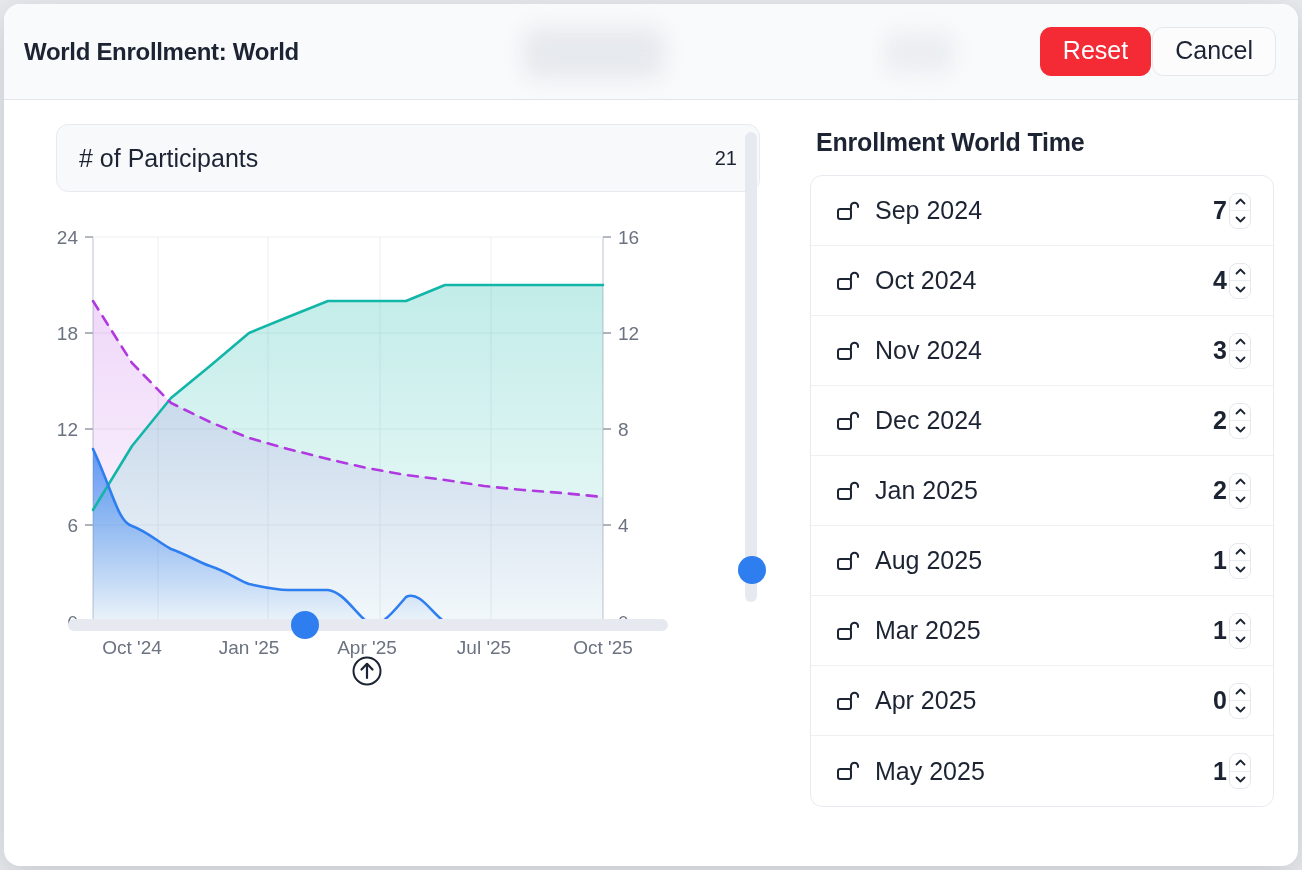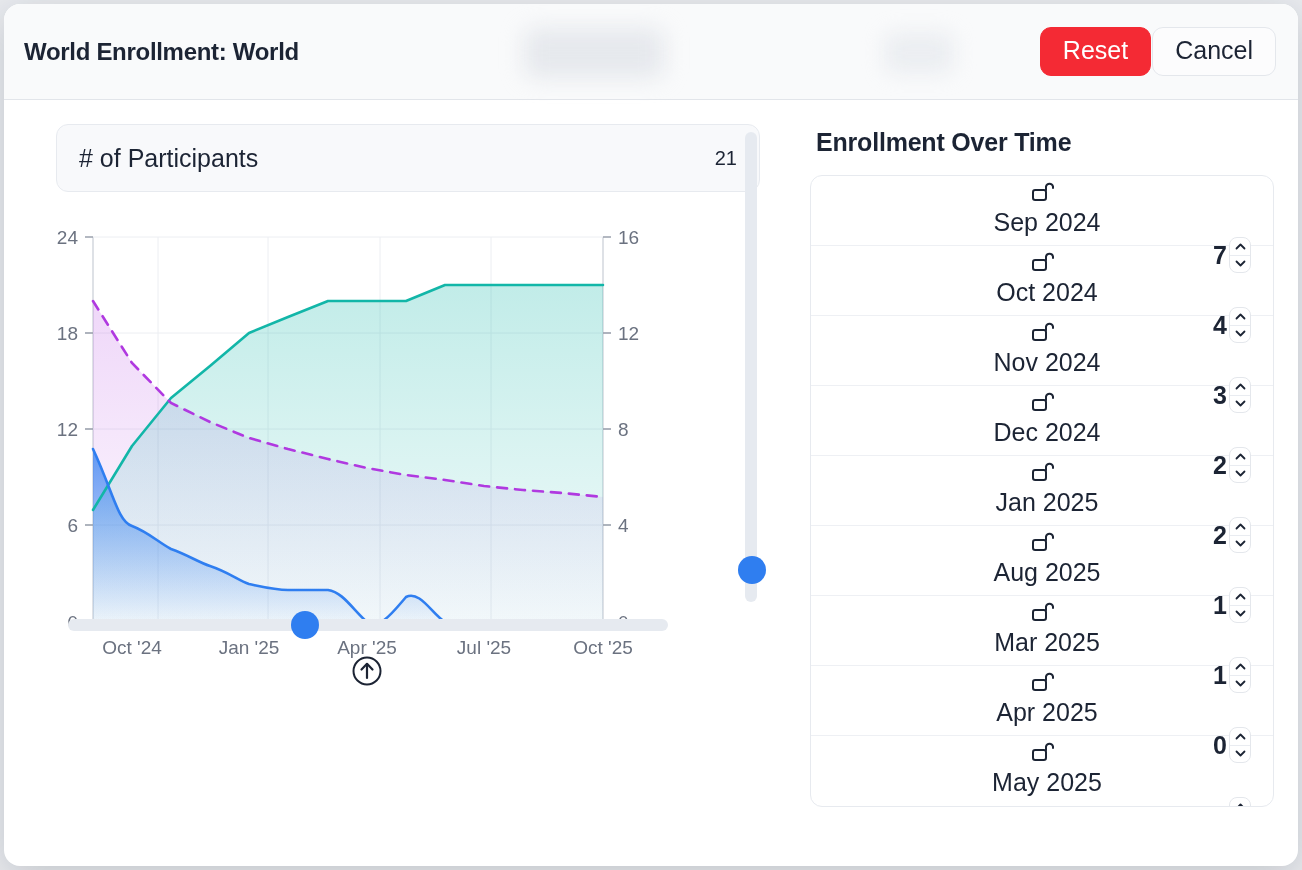--- a/index.html
+++ b/index.html
@@ -100,21 +100,20 @@
     border-radius: 12px;
     background: #fff;
     overflow: hidden;
   }
   .enroll-row {
     display: flex; align-items: center;
     height: 70px;
     padding: 0 22px 0 24px;
     border-bottom: 1px solid #eef0f4;
     cursor: pointer;
-    flex-direction: column;
   }
   .enroll-row:last-child { border-bottom: none; }
   .lock-ico { flex: 0 0 32px; display: flex; align-items: center; }
   .enroll-month { font-size: 25px; color: #1c2434; margin-left: 8px; }
   .enroll-right { margin-left: auto; display: flex; align-items: center; gap: 2px; }
   .enroll-val { font-size: 25px; font-weight: 700; color: #1c2434; }
   .stepper {
     width: 22px; height: 36px; border: 1px solid #e4e7ec; border-radius: 8px;
     display: flex; flex-direction: column; cursor: pointer; background: #fff; overflow: hidden;
   }
@@ -242,21 +241,21 @@
         </svg>
       </div>
 
       <div id="vslider-wrap">
         <div class="track-v"></div>
         <div class="knob" id="vknob" style="left: 0px; top: 424.32px;"></div>
       </div>
     </div>
 
     <div id="right-col">
-      <div id="panel-title">Enrollment Over Time</div>
+      <div id="panel-title">Enrollment World Time</div>
       <div id="enroll-list">
           <div class="enroll-row">
             <span class="lock-ico">
               <svg width="26" height="26" viewBox="0 0 26 26">
   <rect x="3" y="11" width="13" height="10" rx="2.2" fill="none" stroke="#1c2434" stroke-width="2"></rect>
   <path d="M16,11 L16,7.5 A3.6,3.6 0 0 1 23,7.5 L23,9" fill="none" stroke="#1c2434" stroke-width="2" stroke-linecap="round"></path>
 </svg>
             </span>
             <span class="enroll-month">Sep 2024</span>
             <span class="enroll-right">

